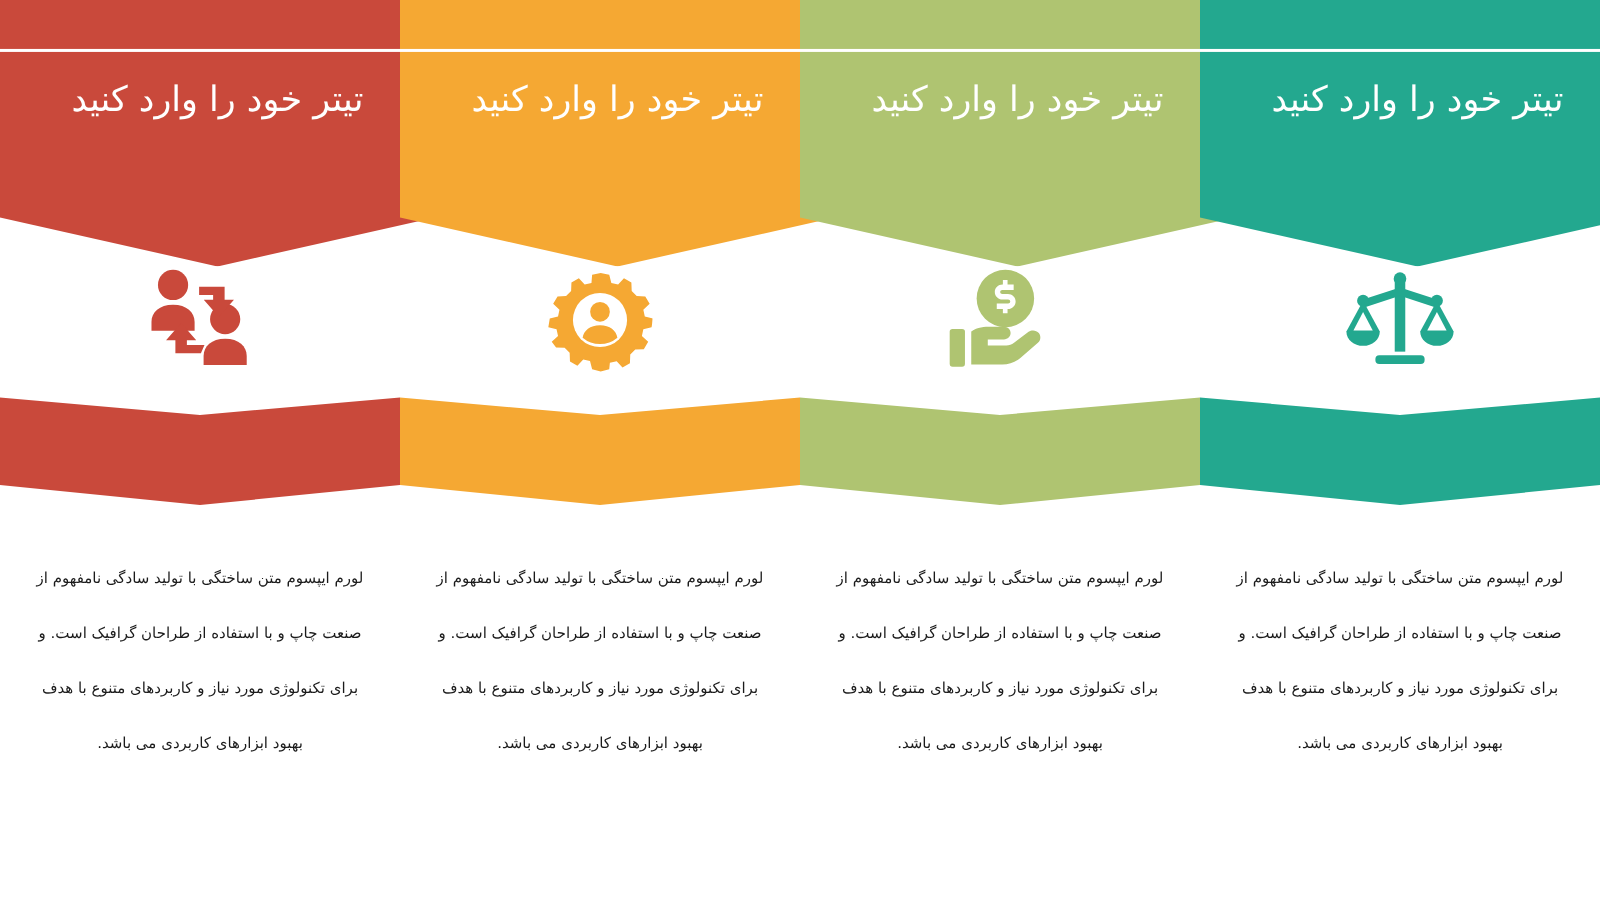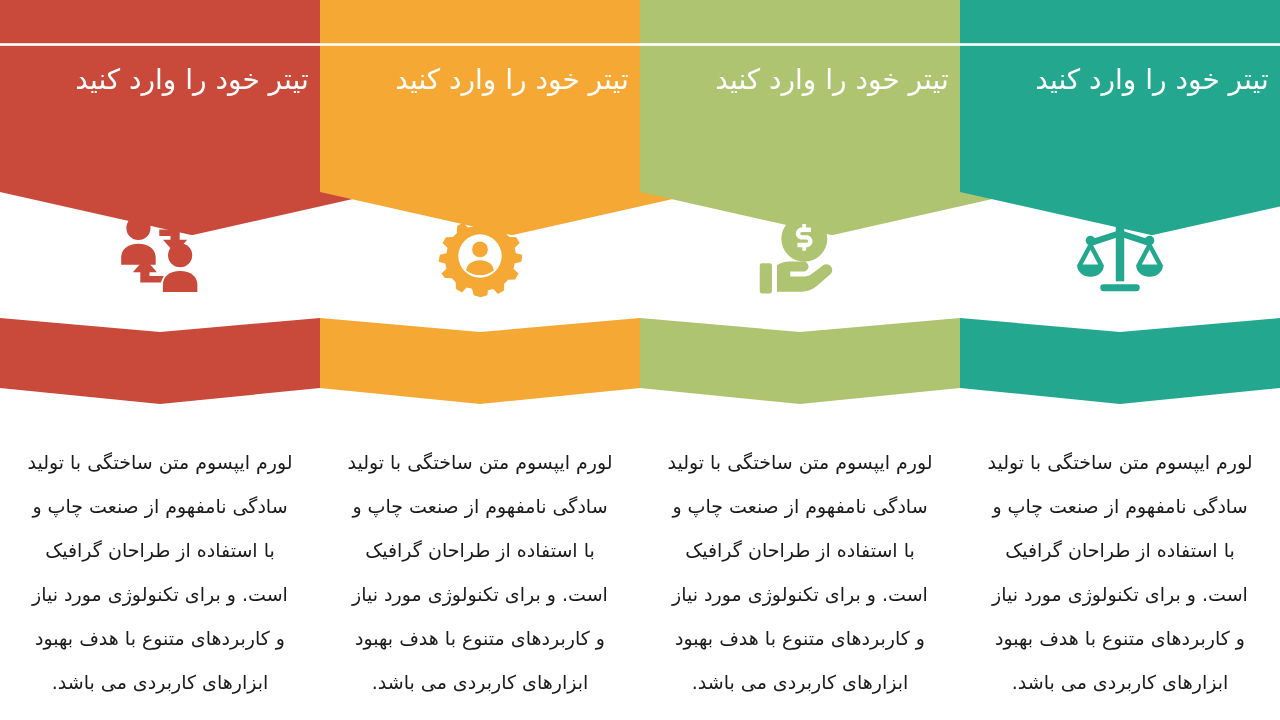--- a/index.html
+++ b/index.html
@@ -34,21 +34,20 @@
   .col-2 { left: 640px; }
   .col-3 { left: 960px; }
 
   
   .banner {
     position: absolute;
     top: 0;
     left: 0;
     width: 348px;
     height: 196px;
-    padding-left: 36px;
   }
   .banner-svg {
     position: absolute;
     inset: 0;
     display: block;
   }
   .banner-title {
     position: absolute;
     left: 0;
     right: 0;
@@ -98,21 +97,21 @@
   .body-text {
     position: absolute;
     top: 440px;
     left: 0;
     width: 320px;
     box-sizing: border-box;
     padding: 0 26px;
     text-align: center;
     direction: rtl;
     color: #1b1b1b;
-    font-size: 19px;
+    font-size: 12px;
     line-height: 44px;
     font-weight: 400;
   }
 </style>
 </head>
 <body>
 
 <div id="board" style="background: rgb(255, 255, 255);">
 
   <div class="col col-0">

